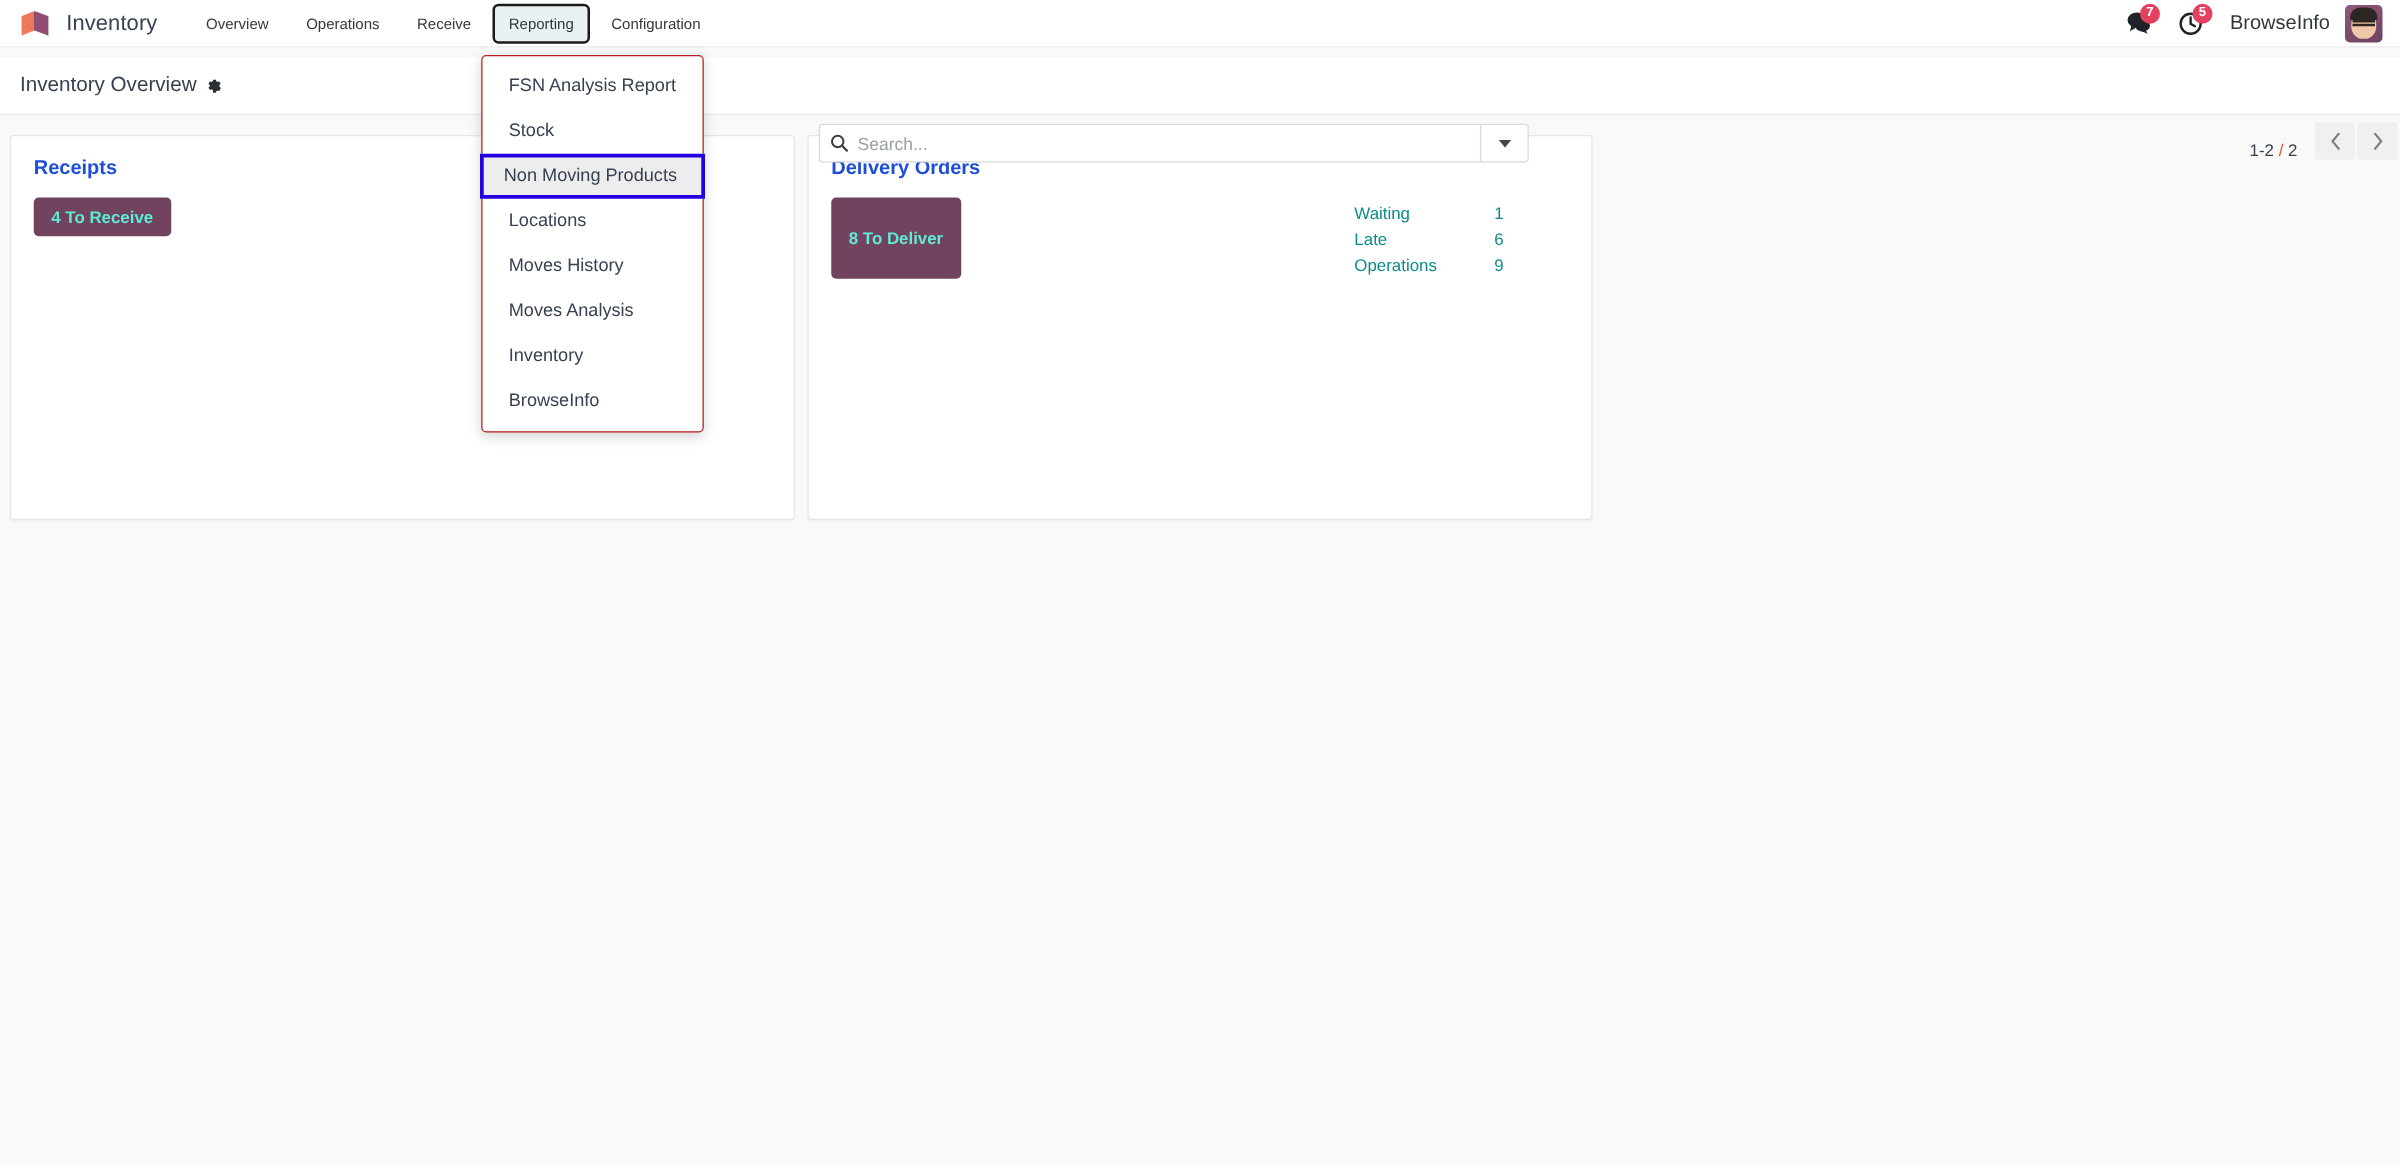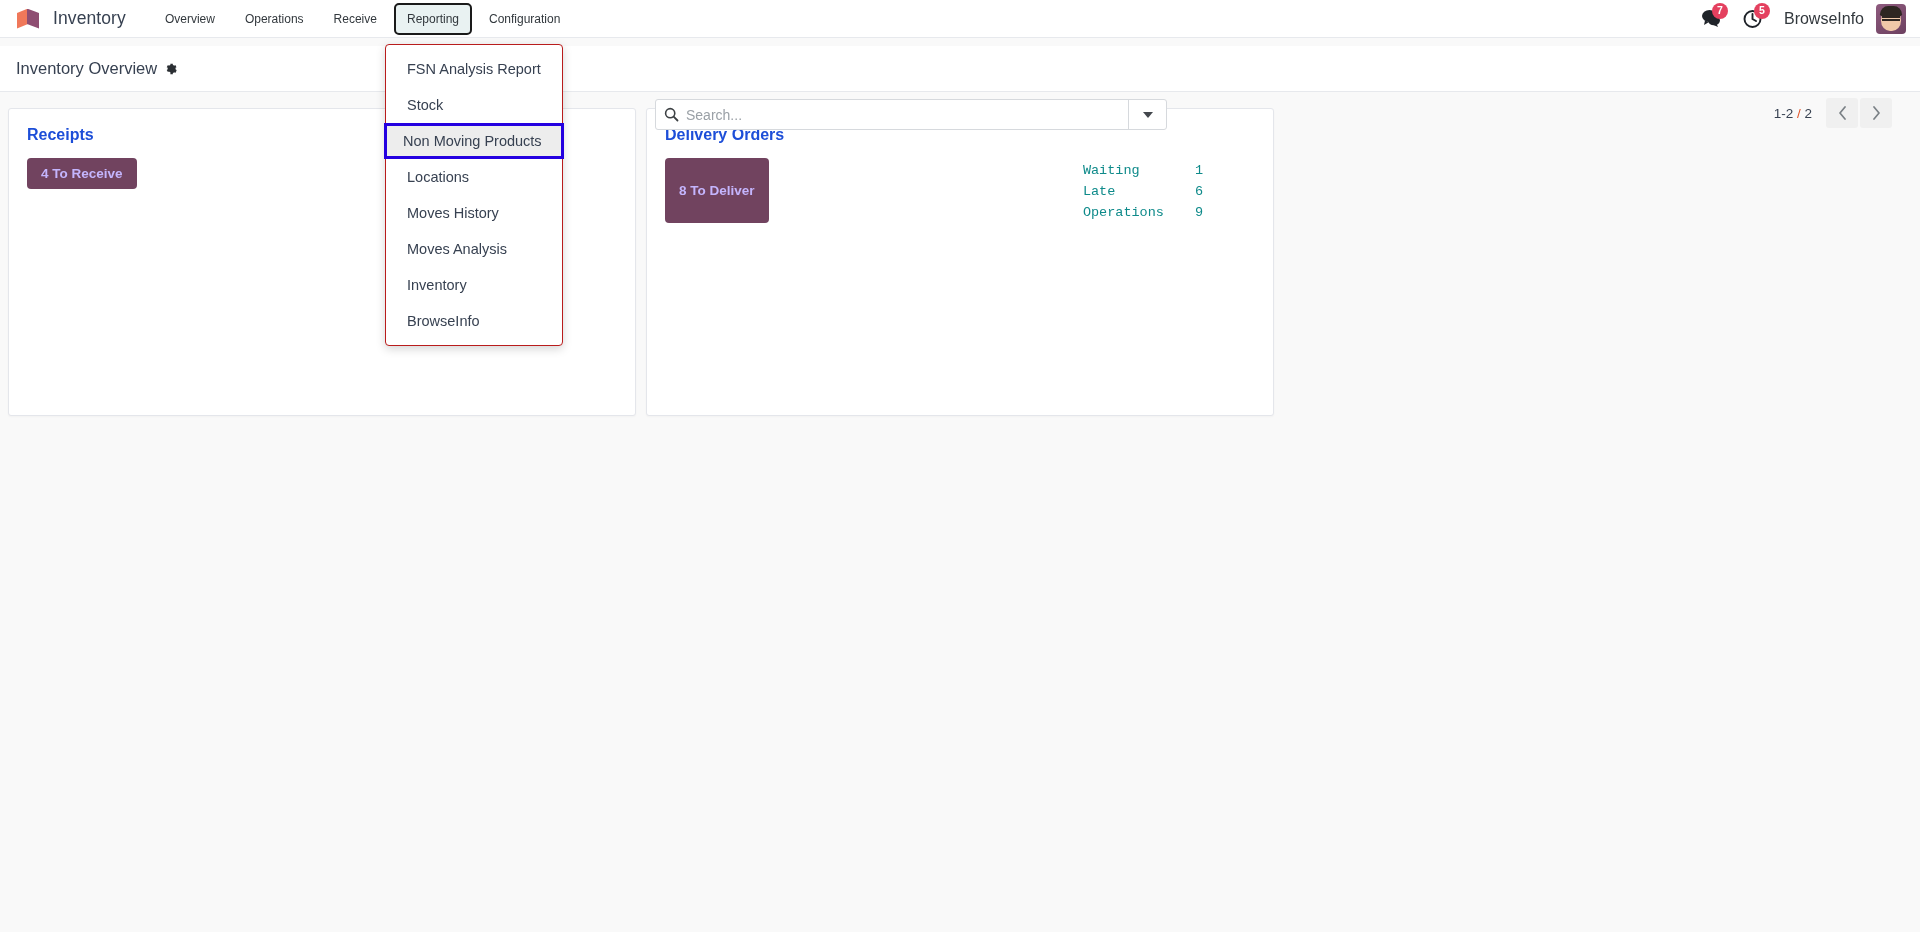--- a/index.html
+++ b/index.html
@@ -106,21 +106,21 @@
   }
   .breadcrumb {
     display: flex; align-items: center; gap: 7px;
     margin-left: 16px; white-space: nowrap;
   }
   .page-title { font-size: 16.5px; color: #374151; font-weight: 400; }
   .gear-icon { display: block; width: 14px; height: 14px; cursor: pointer; }
 
   .searchview {
     position: absolute; left: 655px; top: 53px;
-    width: 512px; height: 31px;
+    width: 568px; height: 31px;
     background: #fff; border: 1px solid #d6d9dd; border-radius: 3px;
     display: flex; align-items: center;
   }
   .search-icon-box {
     width: 30px; display: flex; align-items: center; justify-content: center;
     flex: none;
   }
   .search-input {
     flex: 1; border: none; outline: none; height: 100%;
     font-size: 14px; color: #6b7280;
@@ -134,22 +134,22 @@
     cursor: pointer; flex: none;
   }
   .caret-down {
     width: 0; height: 0;
     border-left: 5px solid transparent;
     border-right: 5px solid transparent;
     border-top: 6px solid #43474d;
   }
 
   .pager {
-    position: absolute; right: 28px; top: 52px;
-    display: flex; align-items: center; gap: 2px;
+    position: absolute; right: 2px; top: 52px;
+    display: flex; align-items: flex-end; gap: 2px;
   }
   .pager-value { font-size: 13.5px; color: #374151; margin-right: 12px; white-space: nowrap; }
   .pager-value .sep { color: #e4562a; }
   .pager-btn {
     width: 32px; height: 30px; background: #f0f0f0;
     border: none; border-radius: 3px;
     display: flex; align-items: center; justify-content: center;
     cursor: pointer;
   }
 
@@ -168,27 +168,27 @@
     width: 628px; height: 308px;
     position: relative;
     box-shadow: 0 1px 2px rgba(0,0,0,.03);
   }
   .card-title {
     font-size: 16px; font-weight: 700; color: #1d4ed8;
     margin: 17px 0 0 18px; cursor: pointer; display: inline-block;
   }
   .card-body { display: flex; padding: 0 18px; margin-top: 14px; }
   .btn-primary-kanban {
-    background: #71435f; color: #c4b5fd;
+    background: #71435f; color: #5eead4;
     border: none; border-radius: 4px;
     padding: 8px 14px; font-size: 13.5px; font-weight: 600;
     cursor: pointer; white-space: nowrap;
     font-family: "Liberation Sans", sans-serif;
   }
-  .stats { margin-left: auto; padding-right: 52px; padding-top: 2px; font-family: Liberation Mono, monospace; }
+  .stats { margin-left: auto; padding-right: 52px; padding-top: 2px; }
   .stat-row { display: flex; font-size: 13.5px; line-height: 21px; }
   .stat-label { color: #0e8a8a; width: 112px; cursor: pointer; }
   .stat-value { color: #0e8a8a; cursor: pointer; }
 
   .chart { position: absolute; left: 18px; right: 18px; bottom: 10px; height: 170px; }
   .bars { position: absolute; left: 0; bottom: 0; width: 100%; height: 100%; display: flex; align-items: flex-end; }
   .bar-slot { width: 105px; display: flex; justify-content: center; }
   .bar { width: 64px; }
 
   

